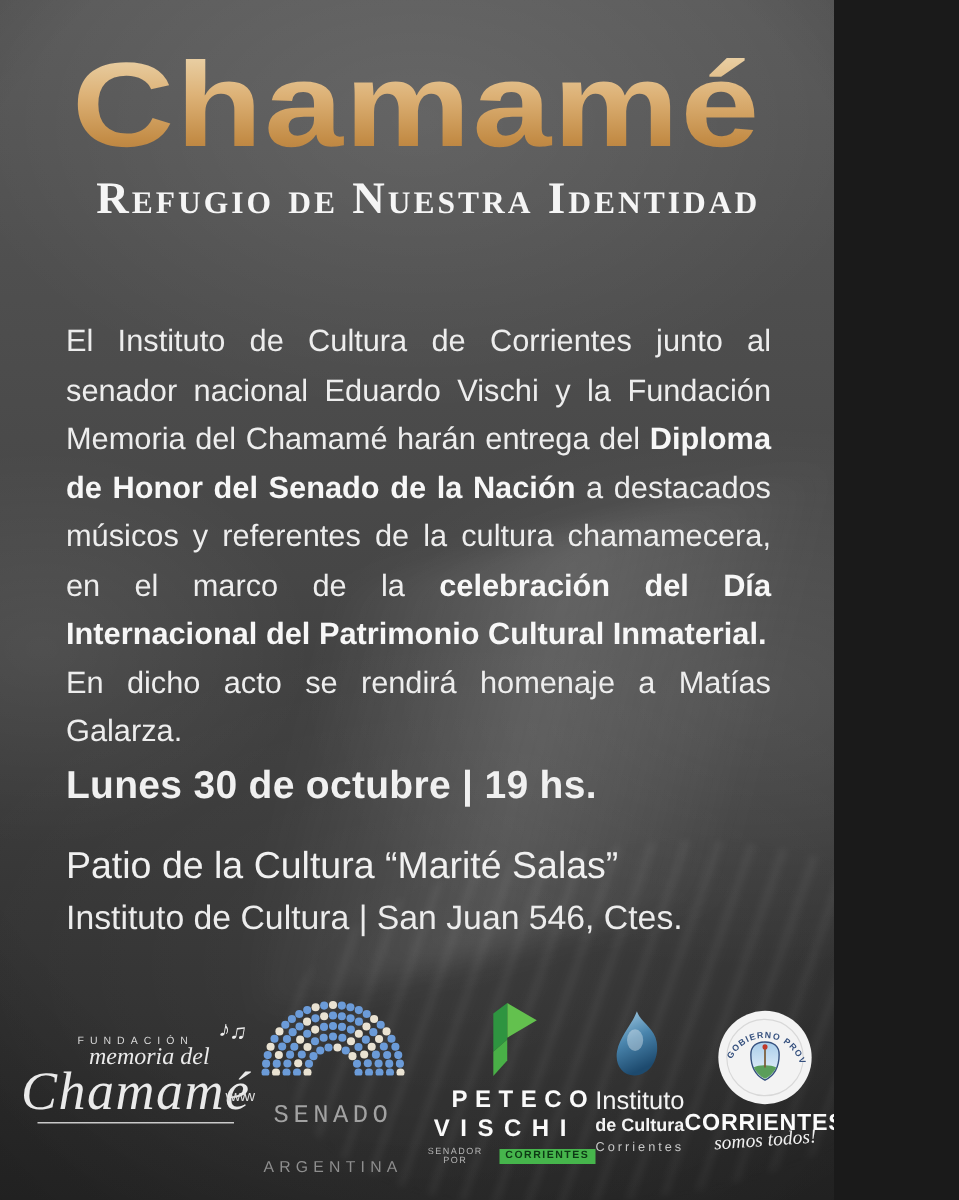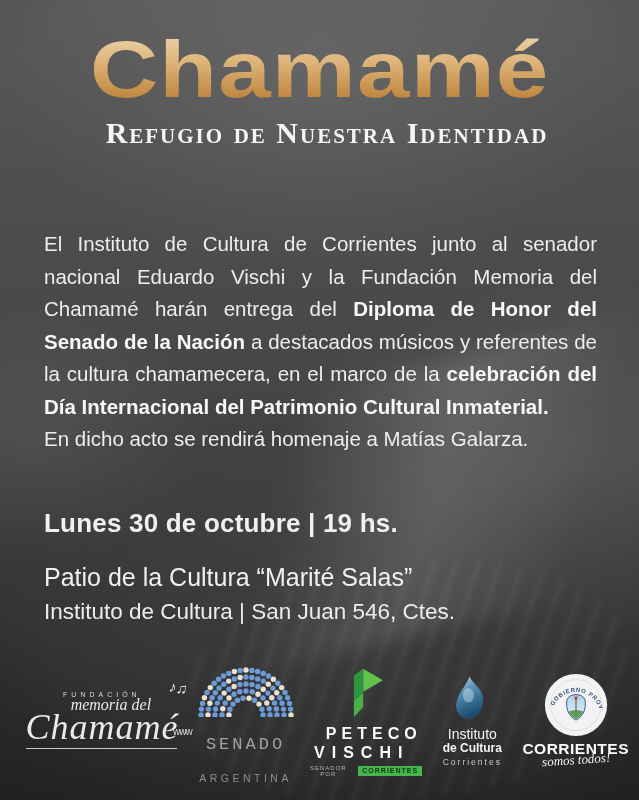--- a/index.html
+++ b/index.html
@@ -1,17 +1,17 @@
 <!DOCTYPE html>
 <html><head>
 <meta charset="utf-8">
 <style>
   html,body{margin:0;padding:0;background:#1a1a1a;}
   .poster{
-    position:relative;width:639px;height:800px;overflow:hidden;
+    position:relative;width:556px;height:800px;overflow:hidden;
     font-family:"Liberation Sans",sans-serif;color:#f0f0f0;
     background:
       radial-gradient(ellipse 480px 300px at 50% 10%, rgba(255,255,255,0.09), transparent 65%),
       radial-gradient(ellipse 260px 190px at 5% 54%, rgba(255,255,255,0.07), transparent 70%),
       radial-gradient(ellipse 430px 260px at 90% 58%, rgba(255,255,255,0.10), transparent 70%),
       radial-gradient(ellipse 500px 300px at 55% 80%, rgba(255,255,255,0.05), transparent 72%),
       linear-gradient(180deg,#5a5a5a 0%,#4f4f4f 22%,#464646 48%,#373737 72%,#272727 100%);
   }
   .band{position:absolute;right:-60px;top:360px;width:480px;height:260px;
     background:linear-gradient(118deg,transparent 18%,rgba(255,255,255,0.12) 46%,transparent 74%);
@@ -23,21 +23,21 @@
     background:radial-gradient(ellipse 115% 95% at 50% 42%, transparent 55%, rgba(0,0,0,0.38) 100%);}
 
   .header{position:absolute;top:28px;left:0;width:100%;text-align:center;}
   .title{display:inline-block;font-weight:bold;font-size:80px;line-height:1.05;letter-spacing:1px;
     transform:scaleX(1.18);
     background:linear-gradient(180deg,#eedbb6 0%,#ddb277 42%,#c38c46 78%,#aa753b 100%);
     -webkit-background-clip:text;background-clip:text;color:transparent;}
   .subtitle{margin-top:4px;font-family:"Liberation Serif",serif;font-variant:small-caps;
     font-weight:bold;font-size:30px;letter-spacing:2px;color:#f5f5f5;padding-left:15px;}
 
-  .body-text{position:absolute;left:44px;right:42px;top:228px;
+  .body-text{position:absolute;left:44px;right:42px;top:212px;
     font-size:20.5px;line-height:32.5px;text-align:justify;color:#ededed;}
   .body-text b{font-weight:bold;color:#f7f7f7;}
   .body-line2{margin-top:0px;}
 
   .event{position:absolute;left:44px;top:506px;line-height:1.38;}
   .event-datetime{font-weight:bold;font-size:26px;letter-spacing:0.2px;}
   .event-venue{font-size:25px;margin-top:18px;}
   .event-address{font-size:22.5px;margin-top:2px;color:#ececec;}
 
   .logos{position:absolute;left:14px;right:10px;top:650px;height:140px;
@@ -61,21 +61,21 @@
   
   .logo-peteco{width:128px;}
   .p-name1{font-weight:bold;font-size:16px;letter-spacing:5px;color:#fafafa;margin-top:3px;padding-left:24px;}
   .p-name2{font-weight:bold;font-size:16px;letter-spacing:7px;color:#fafafa;margin-top:1px;}
   .p-roleline{display:flex;align-items:center;gap:3px;margin-top:3px;}
   .p-role{font-size:6px;letter-spacing:1px;color:#b5b5b5;}
   .p-badge{font-size:7px;font-weight:bold;letter-spacing:1px;color:#0d3a14;background:#46b54c;padding:1.5px 4px;}
 
   
   .logo-instituto{width:106px;}
-  .i-line1{font-size:14px;color:#f3f3f3;margin-top:2px;}
+  .i-line1{font-size:17px;color:#f3f3f3;margin-top:2px;}
   .i-line2{font-size:12px;color:#f3f3f3;margin-top:-1px;font-weight:bold;}
   .i-line3{font-size:8.5px;letter-spacing:2px;color:#c9c9c9;margin-top:2px;}
 
   
   .logo-corrientes{width:110px;position:relative;}
   .c-name{font-weight:bold;font-size:15.5px;letter-spacing:0.5px;color:#fbfbfb;margin-top:2px;}
   .c-tag{font-family:"Liberation Serif",serif;font-style:italic;font-size:13px;color:#f0f0f0;
     margin-top:-6px;transform:rotate(-4deg);}
 </style>
 </head>

